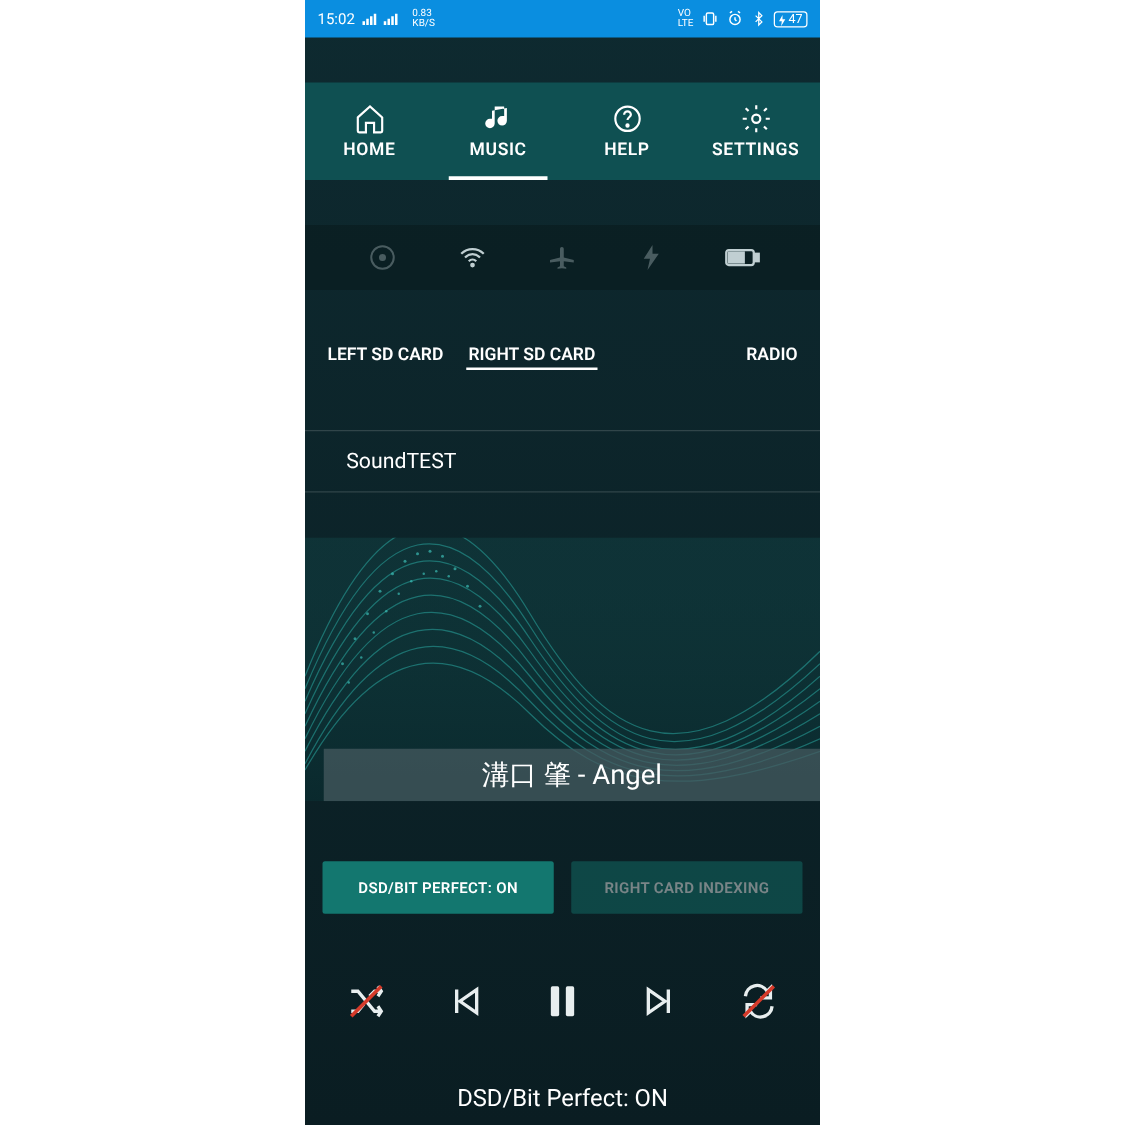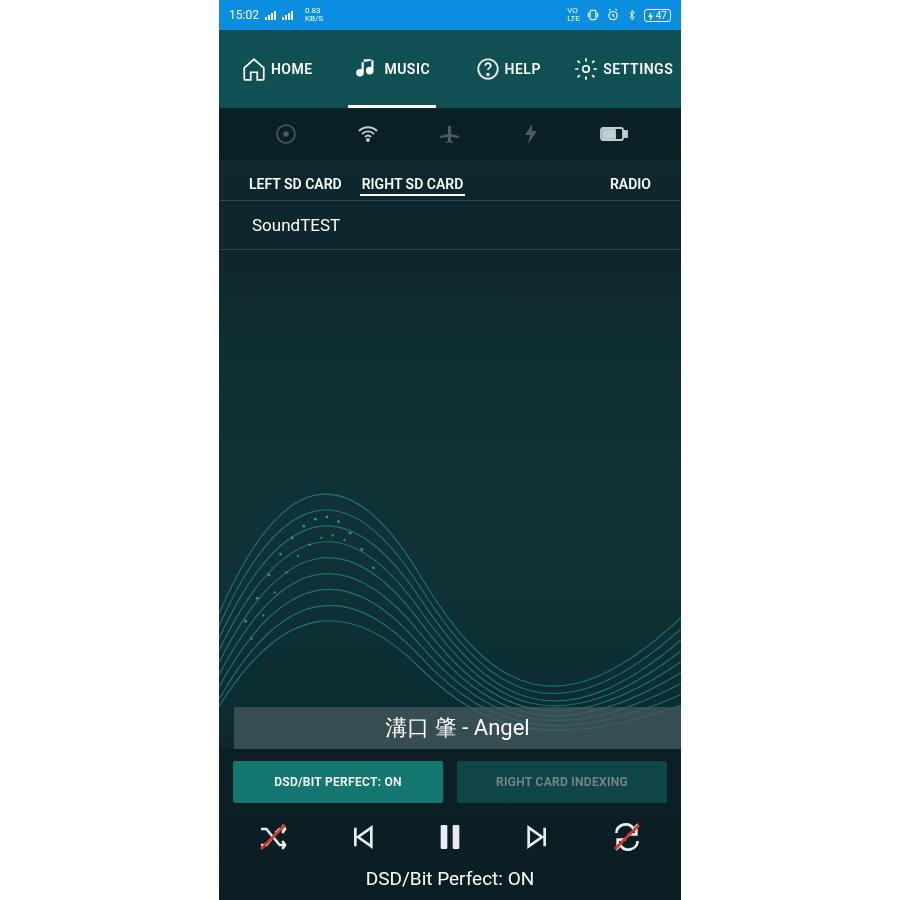--- a/index.html
+++ b/index.html
@@ -3,25 +3,25 @@
 <meta charset="utf-8">
 <style>
   * { box-sizing: border-box; margin: 0; padding: 0; }
   body {
     width: 900px; height: 900px;
     background: #ffffff;
     font-family: -apple-system, BlinkMacSystemFont, "Segoe UI", Roboto, sans-serif;
     display: flex; align-items: center; justify-content: center;
   }
   .phone {
-    width: 462px; height: 900px;
+    width: 412px; height: 900px;
     background: linear-gradient(180deg, #0e2a30 0%, #0a1d22 100%);
     position: relative;
     overflow: hidden;
-    display: flex; flex-direction: column;
+    display: flex; flex-direction: column; gap: 36px;
   }
   
   .status-bar {
     height: 30px;
     background: #0a8ee0;
     display: flex; align-items: center;
     padding: 0 10px;
     color: #fff;
     font-size: 12px;
   }
@@ -34,21 +34,21 @@
   .kbs { font-size: 8px; line-height: 8px; }
   .batt-pill { border: 1px solid #fff; border-radius: 3px; padding: 0 3px; font-size: 10px; display: inline-flex; align-items: flex-end; }
   
   .main-nav {
     height: 78px;
     background: #0f5052;
     display: flex;
   }
   .main-nav .tab {
     flex: 1;
-    display: flex; flex-direction: row; align-items: center; justify-content: center;
+    display: flex; flex-direction: column; align-items: center; justify-content: center;
     color: #fff; font-size: 14px; font-weight: 600; letter-spacing: 0.5px;
     gap: 4px;
     position: relative;
   }
   .main-nav .tab.active::after {
     content:"";
     position:absolute; bottom:0; left:12%; right:12%;
     height:3px; background:#fff;
   }
   .main-nav svg { width: 26px; height: 26px; }
@@ -57,22 +57,22 @@
     height: 52px;
     background: rgba(10,30,34,0.85);
     display: flex; align-items: center; justify-content: space-around;
     padding: 0 26px;
   }
   .icon-strip svg { width: 28px; height: 24px; }
   .ic-dim { opacity: 0.35; }
   
   .sub-tabs {
     height: 40px;
-    display: flex; align-items: flex-end;
-    padding: 0 20px;
+    display: flex; align-items: flex-start;
+    padding: 0 8px;
     color: #fff; font-size: 14px; font-weight: 600;
   }
   .sub-tabs .stab { padding: 8px 10px; white-space: nowrap; position: relative; }
   .sub-tabs .stab.active::after {
     content:""; position:absolute; bottom:4px; left:8px; right:8px; height:2px; background:#fff;
   }
   .sub-tabs .spacer { flex: 1; }
   
   .list-row {
     height: 50px;

